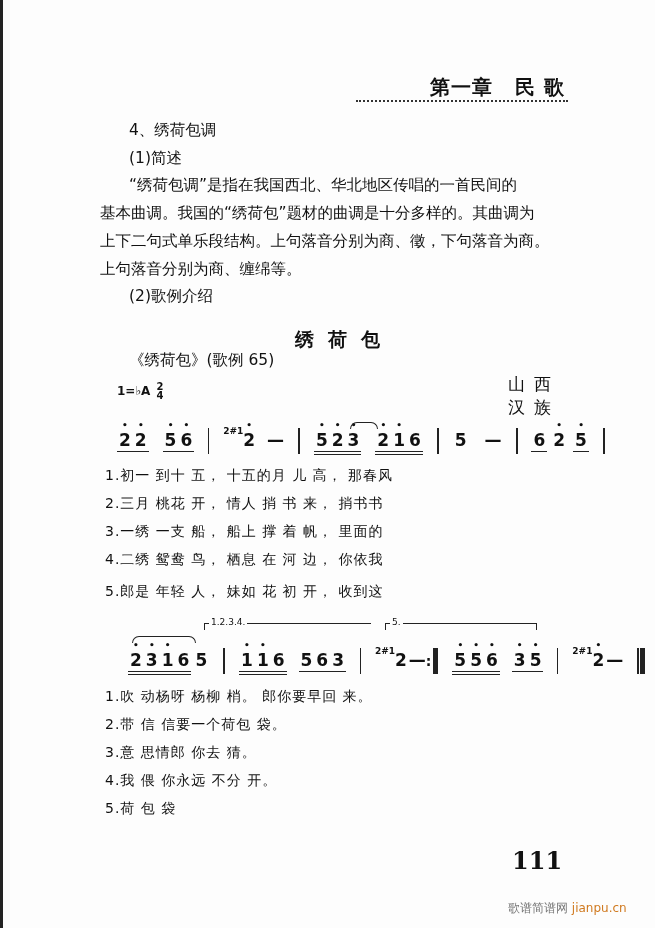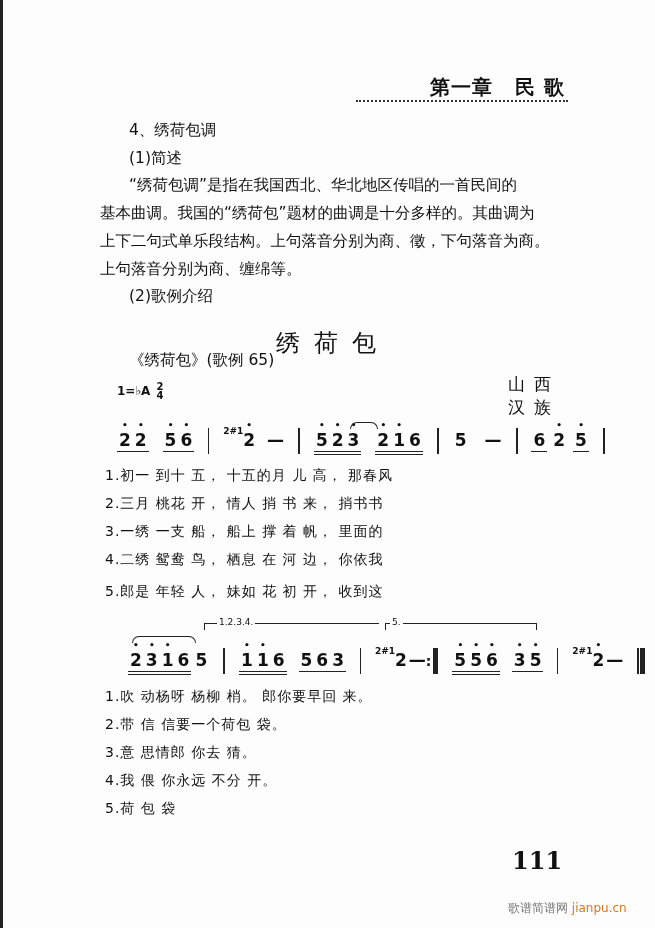--- a/index.html
+++ b/index.html
@@ -4,21 +4,21 @@
 <style>
   html, body { margin:0; padding:0; }
   body { width:655px; height:928px; background:#fdfdfd; position:relative; overflow:hidden;
          font-family:"DejaVu Serif", serif; color:#111; }
   .leftbar { position:absolute; left:0; top:0; width:3px; height:928px; background:#222; }
   .abs { position:absolute; white-space:nowrap; }
   .chapter { left:430px; top:74px; font-size:20px; font-weight:bold; letter-spacing:1px; font-family:"DejaVu Sans", sans-serif; }
   .chapter .gap { display:inline-block; width:22px; }
   .dots { left:356px; top:100px; width:212px; border-top:2px dotted #333; height:0; }
   .body { font-size:15.5px; font-family:"DejaVu Sans", sans-serif; }
-  .song-title { left:276px; top:327px; font-size:24px; font-weight:normal; letter-spacing:14px; font-family:"DejaVu Sans", sans-serif; }
+  .song-title { left:295px; top:327px; font-size:19px; font-weight:bold; letter-spacing:14px; font-family:"DejaVu Sans", sans-serif; }
   .key { left:117px; top:382px; font-size:12px; font-weight:bold; font-family:"DejaVu Sans", sans-serif; }
   .key .frac { display:inline-block; vertical-align:middle; text-align:center; line-height:9px; font-size:10px; margin-left:2px; }
   .origin { left:508px; font-size:17px; letter-spacing:9px; font-family:"DejaVu Sans", sans-serif; }
   .notes { font-family:"DejaVu Sans", sans-serif; font-size:17px; font-weight:bold; }
   .note { display:inline-block; position:relative; margin:0 2px; }
   .note.high::before { content:"•"; position:absolute; top:-10px; left:50%; transform:translateX(-50%); font-size:9px; }
   .u1 { border-bottom:1.5px solid #222; padding-bottom:1px; }
   .u2 { border-bottom:4px double #222; padding-bottom:1px; }
   .bar { display:inline-block; width:2px; height:26px; background:#222; vertical-align:middle; margin:0 8px; }
   .bar.thick { width:5px; }
@@ -74,21 +74,21 @@
   <span class="bar"></span>
 </div>
 <div class="abs slur" style="left:350px;top:422px;width:26px;"></div>
 
 <div class="abs lyr" style="left:105px;top:467px;">1.初一 到十    五，  十五的月 儿 高，   那春风</div>
 <div class="abs lyr" style="left:105px;top:495px;">2.三月 桃花    开，  情人 捎 书 来，   捎书书</div>
 <div class="abs lyr" style="left:105px;top:523px;">3.一绣 一支    船，  船上 撑 着 帆，   里面的</div>
 <div class="abs lyr" style="left:105px;top:551px;">4.二绣 鸳鸯    鸟，  栖息 在 河 边，   你依我</div>
 <div class="abs lyr" style="left:105px;top:583px;">5.郎是 年轻    人，  妹如 花 初 开，   收到这</div>
 
-<div class="abs volta" style="left:204px;top:623px;width:166px;padding-left:8px;"><span>1.2.3.4.</span></div>
+<div class="abs volta" style="left:204px;top:623px;width:166px;"><span>1.2.3.4.</span></div>
 <div class="abs volta" style="left:385px;top:623px;width:150px;border-right:1.5px solid #222;"><span>5.</span></div>
 <div class="abs slur" style="left:132px;top:636px;width:62px;"></div>
 
 <div class="abs notes" style="left:128px;top:648px;">
   <span class="u2"><span class="note high">2</span><span class="note high">3</span><span class="note high">1</span><span class="note">6</span></span><span class="note" style="margin-left:4px;">5</span>
   <span class="bar"></span>
   <span class="u2"><span class="note high">1</span><span class="note high">1</span><span class="note">6</span></span>
   <span class="u1" style="margin-left:6px;"><span class="note">5</span><span class="note">6</span><span class="note">3</span></span>
   <span class="bar" style="width:1px;"></span>
   <span class="grace">2#1</span><span class="note">2</span><span>—</span><span style="font-size:14px;">:</span><span class="bar thick" style="margin-left:2px;"></span>

